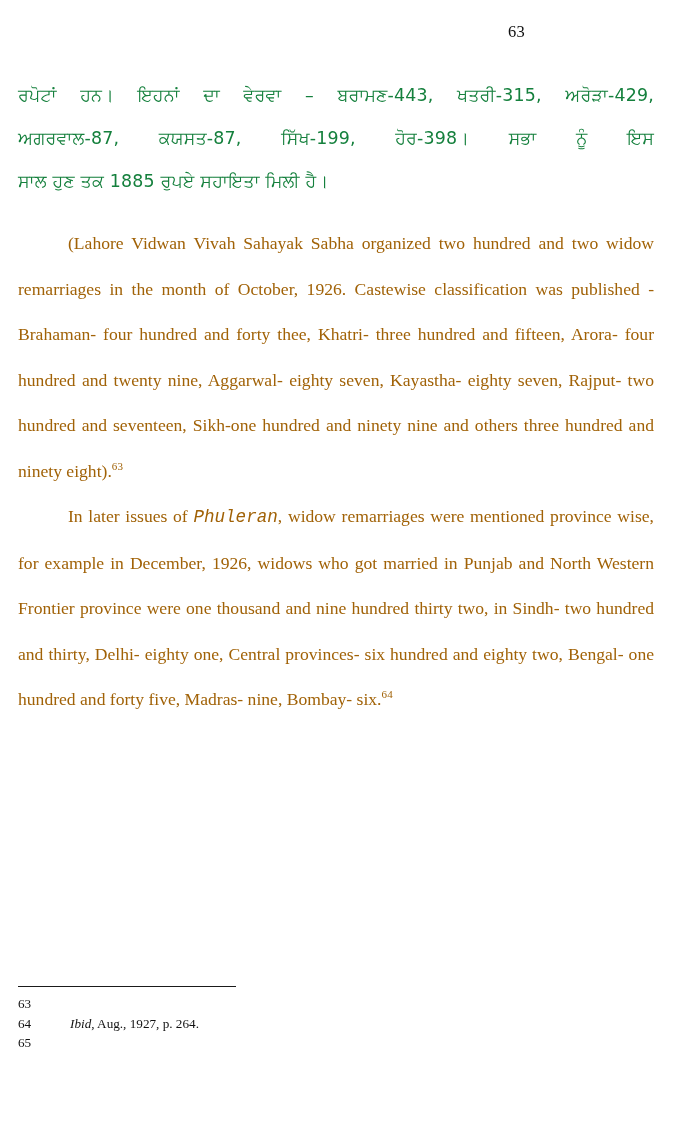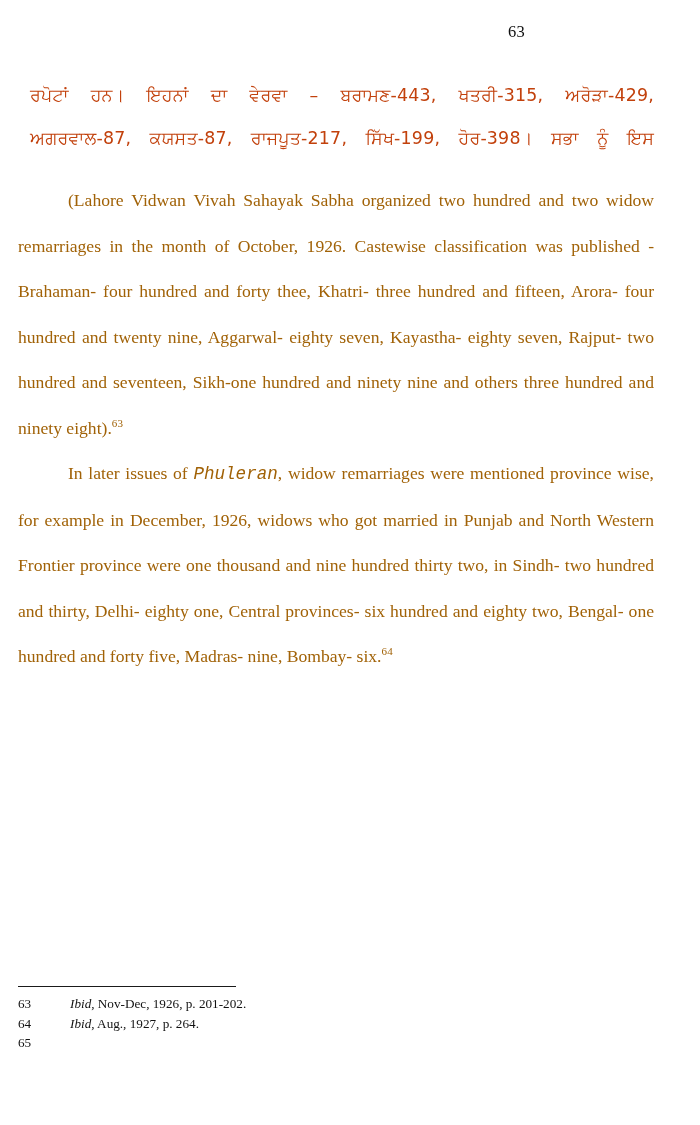--- a/index.html
+++ b/index.html
@@ -36,22 +36,22 @@
     top: 74px;
     width: 636px;
   }
   
   .gurmukhi {
     font-family: "DejaVu Sans", "Liberation Sans", sans-serif;
     font-size: 17.4px;
     line-height: 43px;
     text-align: justify;
     text-justify: inter-word;
-    color: #c2410c;
-    margin: 0 0 18px 12px;
+    color: #15803d;
+    margin: 0 0 18px 0;
     letter-spacing: 0.2px;
   }
   .gurmukhi .ln {
     display: block;
     white-space: nowrap;
   }
   .gurmukhi .ln.just {
     display: flex;
     justify-content: space-between;
     white-space: normal;
@@ -121,42 +121,41 @@
         <span>ਦਾ</span>
         <span>ਵੇਰਵਾ</span>
         <span>–</span>
         <span>ਬਰਾਮਣ-443,</span>
         <span>ਖਤਰੀ-315,</span>
         <span>ਅਰੋੜਾ-429,</span>
       </span>
       <span class="ln just">
         <span>ਅਗਰਵਾਲ-87,</span>
         <span>ਕਯਸਤ-87,</span>
-        <span>ਰਾਜਪੂਤ-217,</span>
         <span>ਸਿੱਖ-199,</span>
         <span>ਹੋਰ-398।</span>
         <span>ਸਭਾ</span>
         <span>ਨੂੰ</span>
         <span>ਇਸ</span>
       </span>
+      <span class="ln last">ਸਾਲ ਹੁਣ ਤਕ 1885 ਰੁਪਏ ਸਹਾਇਤਾ ਮਿਲੀ ਹੈ।</span>
     </div>
 
     <p class="para indent"><span>(Lahore Vidwan Vivah Sahayak Sabha organized two hundred and two widow remarriages in the month of October, 1926.  Castewise classification was published - Brahaman- four hundred and forty thee, Khatri- three hundred and fifteen, Arora- four hundred and twenty nine, Aggarwal- eighty seven, Kayastha- eighty seven, Rajput- two hundred and seventeen, Sikh-one hundred and ninety nine and others three hundred and ninety eight).</span><sup class="fn">63</sup></p>
 
     <p class="para indent"><span>In later issues of </span><span class="it">Phuleran</span><span>, widow remarriages were mentioned province wise, for example in December, 1926, widows who got married in Punjab and North Western Frontier province were one thousand and nine hundred thirty two, in Sindh- two hundred and thirty, Delhi- eighty one, Central provinces- six hundred and eighty two, Bengal- one hundred and forty five, Madras- nine, Bombay- six.</span><sup class="fn">64</sup></p>
 
 
   </div>
 
   <div class="footnotes">
     <div class="fn-rule"></div>
 
     <div class="fn-row">
       <span class="fn-num">63</span>
-      <span class="fn-text"><span class="it">Ibid</span><span>, Nov-Dec, 1926, p. 201-202.</span></span>
     </div>
 
     <div class="fn-row">
       <span class="fn-num">64</span>
       <span class="fn-text"><span class="it">Ibid</span><span>, Aug., 1927, p. 264.</span></span>
     </div>
 
     <div class="fn-row">
       <span class="fn-num">65</span>
     </div>

